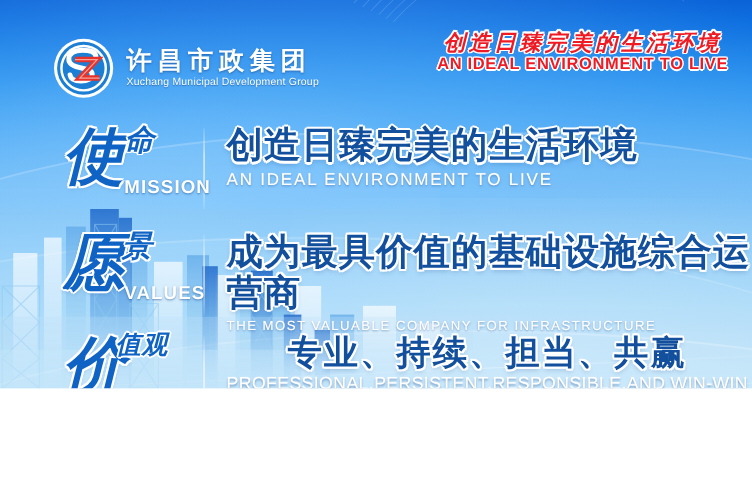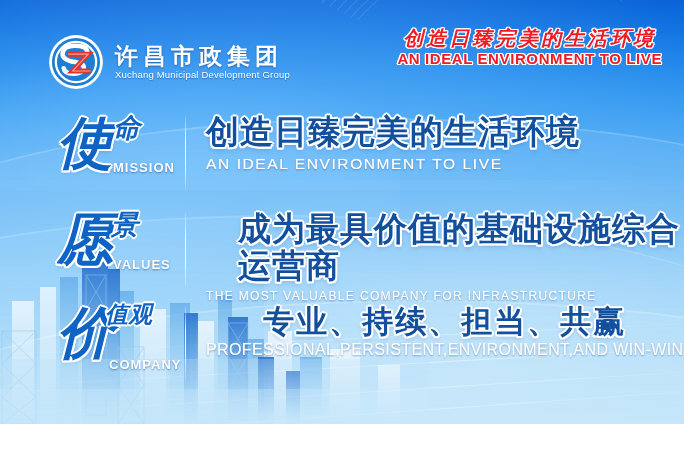--- a/index.html
+++ b/index.html
@@ -2,21 +2,21 @@
 <html><head>
 <meta charset="utf-8">
 <style>
   html,body{margin:0;padding:0;}
   body{
     width:684px;height:456px;overflow:hidden;
     font-family:"Liberation Sans","DejaVu Sans",sans-serif;
   }
 
   #poster{
-    position:relative;width:684px;height:424px;overflow:hidden;
+    position:relative;width:684px;height:353px;overflow:hidden;
     background:
       linear-gradient(180deg,
         #0a63d8 0%,
         #0f70e0 6%,
         #1d83e8 14%,
         #2f95ef 22%,
         #49a6f3 32%,
         #62b4f5 42%,
         #7cc2f7 54%,
         #96d0f8 66%,
@@ -128,21 +128,21 @@
     font-style:italic;
     text-shadow:
       -1.2px -1.2px 0 #fff, 1.2px -1.2px 0 #fff, -1.2px 1.2px 0 #fff, 1.2px 1.2px 0 #fff,
       0 -1.6px 0 #fff, 0 1.6px 0 #fff, -1.6px 0 0 #fff, 1.6px 0 0 #fff;
   }
   #lbl-mission-small{left:58px;top:2px;}
   #lbl-vision-small{left:56px;top:2px;}
   #lbl-values-small{left:50px;top:0px;font-size:23px;letter-spacing:1px;}
 
   .lbl-en{
-    position:absolute;color:#ffffff;font-weight:bold;font-size:13px;letter-spacing:1px;
+    position:absolute;color:#ffffff;font-weight:bold;font-size:17px;letter-spacing:1px;
     text-shadow:0 1px 2px rgba(0,50,120,.5);
   }
   #lbl-mission-en{left:58px;top:48px;}
   #lbl-vision-en{left:58px;top:48px;}
   #lbl-values-en{left:54px;top:55px;}
 
   .divider{
     width:1px;flex:0 0 1px;height:74px;margin-top:4px;
     background:linear-gradient(180deg,rgba(255,255,255,.15),rgba(255,255,255,.95) 35%,rgba(255,255,255,.95) 65%,rgba(255,255,255,.15));
   }
@@ -158,21 +158,21 @@
       0 3px 5px rgba(10,55,125,.28);
   }
   .en{
     color:#ffffff;font-weight:normal;
     text-shadow:0 1px 2px rgba(10,60,130,.45), 0 0 1px rgba(255,255,255,.9);
   }
 
   #mission-cn{font-size:33px;letter-spacing:1px;}
   #mission-en{font-size:15.5px;letter-spacing:1.6px;margin-top:4px;}
 
-  #vision-cn{font-size:33px;letter-spacing:1px;margin-left:32px;}
+  #vision-cn{font-size:33px;letter-spacing:1px;}
   #vision-en{font-size:12px;letter-spacing:1.35px;margin-top:4px;}
 
   #values-cn{font-size:31px;letter-spacing:2px;text-align:center;}
   #values-en{font-size:16px;letter-spacing:.4px;margin-top:2px;}
 </style>
 </head>
 <body>
 
 <div id="poster">
 
@@ -315,17 +315,17 @@
 
   <div class="row" id="row-values">
     <div class="label">
       <div class="lbl-big">价</div>
       <div class="lbl-small" id="lbl-values-small">值观</div>
       <div class="lbl-en" id="lbl-values-en">COMPANY</div>
     </div>
     <div class="divider"></div>
     <div class="content">
       <div class="cn" id="values-cn">专业、持续、担当、共赢</div>
-      <div class="en" id="values-en">PROFESSIONAL,PERSISTENT,ENVIRONMENT,AND WIN-WIN</div>
+      <div class="en" id="values-en">PROFESSIONAL,PERSISTENT,RESPONSIBLE,AND WIN-WIN</div>
     </div>
   </div>
 
 </div>
 
 </body></html>

